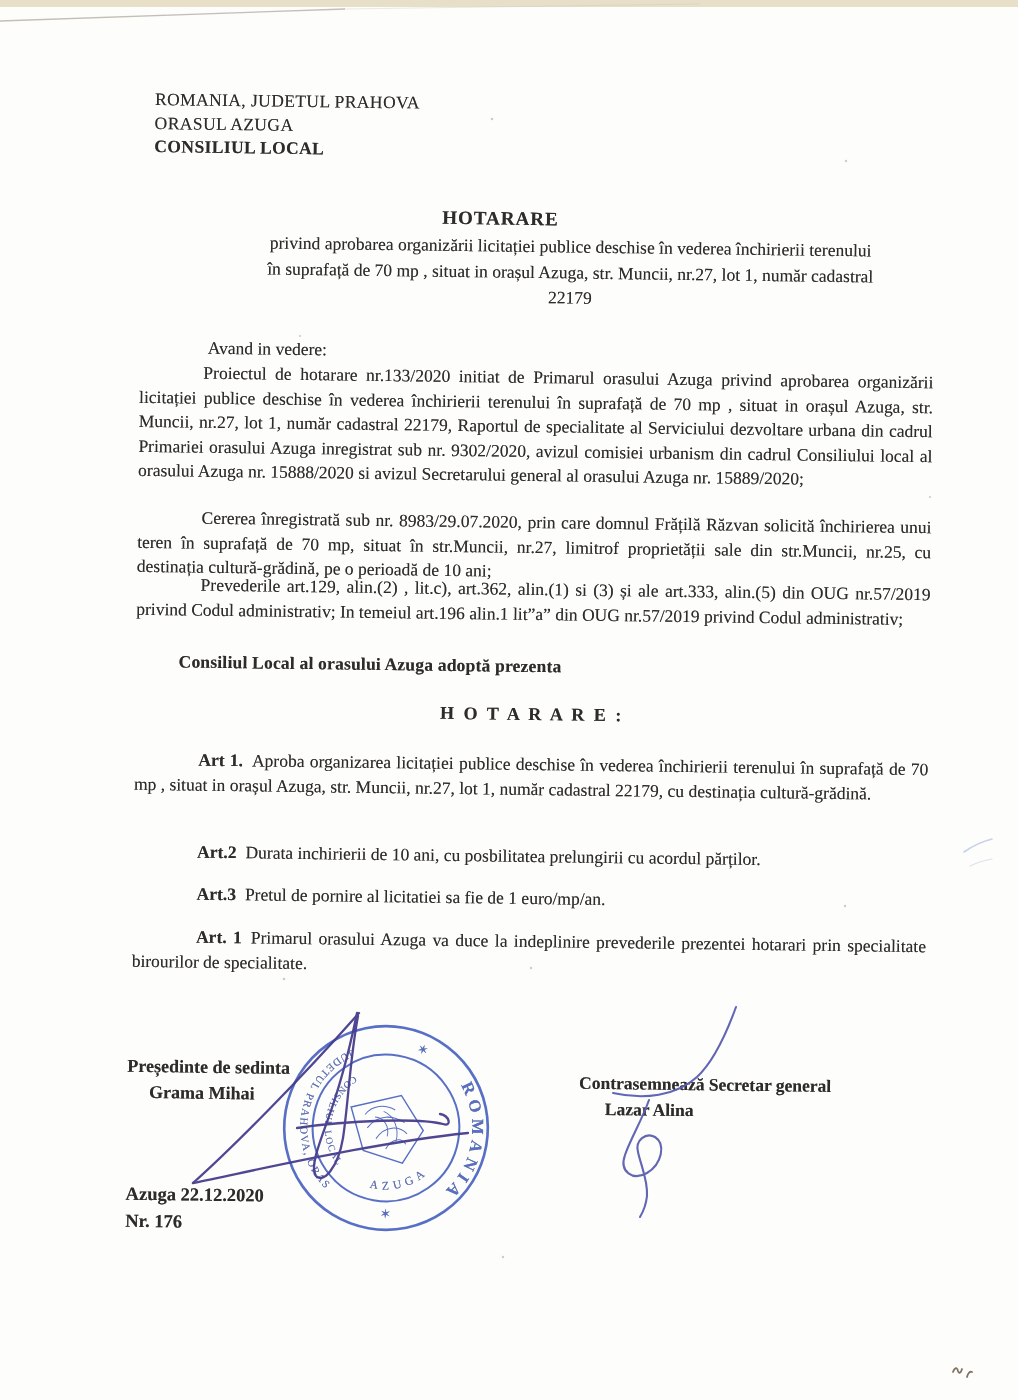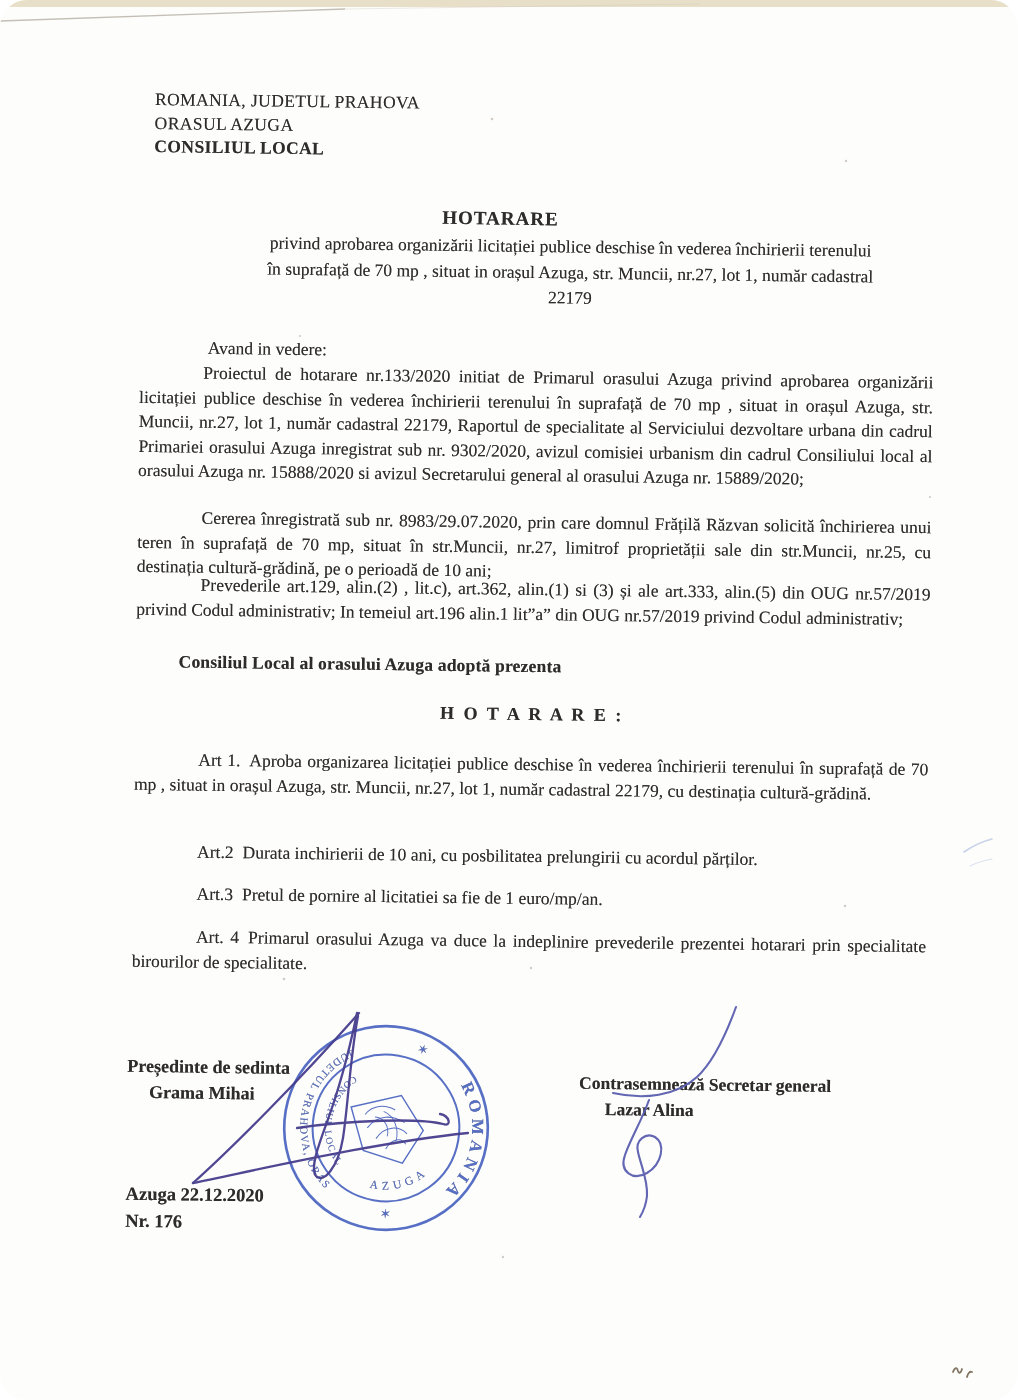--- a/index.html
+++ b/index.html
@@ -19,27 +19,27 @@
   .intro{left:143px;top:337px;width:794px;font-size:17.5px;text-indent:68px;}
   .p1{top:360px;}
   .p2{top:505px;}
   .p3{top:572px;}
   .adoption{left:186px;top:651px;font-size:17.5px;font-weight:700;letter-spacing:.2px;}
   .decision{left:143px;top:699px;width:794px;text-align:center;font-weight:700;font-size:18px;letter-spacing:2.5px;}
   .art1{top:747px;}
   .art2{top:839px;}
   .art3{top:881px;}
   .art4{top:924px;}
-  .art-label{font-weight:400;margin-right:9px;}
+  .art-label{font-weight:700;margin-right:9px;}
   .sig-left{left:140px;top:1053px;font-size:18px;font-weight:700;line-height:26px;}
   .sig-left .nm{padding-left:22px;}
   .sig-right{left:592px;top:1064px;font-size:17.5px;font-weight:700;line-height:26px;}
   .sig-right .nm{padding-left:26px;}
   .footer{left:140px;top:1181px;font-size:18.5px;font-weight:700;line-height:27px;}
-  .soft{text-shadow:0 0 .4px rgba(46,44,42,.55);border-radius:27px;}
+  .soft{text-shadow:0 0 .4px rgba(46,44,42,.55);}
   .stamp-svg{position:absolute;left:272px;top:1014px;z-index:5;opacity:.92;}
   .overlay-svg{position:absolute;left:0;top:0;z-index:6;pointer-events:none;}
 </style>
 </head>
 <body>
 
 <div class="page soft">
 
   <div class="sheet">
 
@@ -61,21 +61,21 @@
     <p class="abs body-par p1">Proiectul de hotarare nr.133/2020 initiat de Primarul orasului Azuga privind aprobarea organizării licitației publice deschise în vederea închirierii terenului în suprafață  de 70 mp , situat in orașul Azuga, str. Muncii, nr.27, lot 1, număr cadastral 22179, Raportul de specialitate al Serviciului dezvoltare urbana din cadrul Primariei orasului Azuga inregistrat sub nr. 9302/2020, avizul comisiei  urbanism din cadrul Consiliului local al orasului Azuga nr. 15888/2020 si avizul Secretarului general al orasului Azuga nr. 15889/2020;</p>
     <p class="abs body-par p2">Cererea înregistrată sub nr. 8983/29.07.2020, prin care domnul Frățilă Răzvan solicită închirierea unui teren în suprafață de 70 mp, situat în str.Muncii, nr.27, limitrof proprietății sale din str.Muncii, nr.25, cu destinația cultură-grădină, pe o perioadă de 10 ani;</p>
     <p class="abs body-par p3">Prevederile art.129, alin.(2) , lit.c), art.362, alin.(1) si (3) și ale art.333, alin.(5) din OUG nr.57/2019 privind Codul administrativ; In temeiul art.196 alin.1 lit”a” din OUG nr.57/2019 privind Codul administrativ;</p>
 
     <div class="abs adoption">Consiliul Local al orasului Azuga adoptă prezenta</div>
     <div class="abs decision">H O T A R A R E :</div>
 
     <p class="abs body-par art1"><span class="art-label">Art 1.</span><span>Aproba organizarea licitației publice deschise în vederea închirierii terenului în suprafață  de 70 mp , situat in orașul Azuga, str. Muncii, nr.27, lot 1, număr cadastral 22179, cu destinația cultură-grădină.</span></p>
     <p class="abs body-par art2"><span class="art-label">Art.2</span><span>Durata inchirierii de 10 ani, cu posbilitatea prelungirii cu acordul părților.</span></p>
     <p class="abs body-par art3"><span class="art-label">Art.3</span><span>Pretul de pornire al licitatiei sa fie de 1 euro/mp/an.</span></p>
-    <p class="abs body-par art4"><span class="art-label">Art. 4</span><span>Primarul orasului Azuga va duce la indeplinire prevederile prezentei hotarari prin specialitate birourilor de specialitate.</span></p>
+    <p class="abs body-par art4"><span class="art-label">Art. 1</span><span>Primarul orasului Azuga va duce la indeplinire prevederile prezentei hotarari prin specialitate birourilor de specialitate.</span></p>
 
     <div class="abs sig-left">
       <div>Președinte de sedinta</div>
       <div class="nm">Grama Mihai</div>
     </div>
 
     <div class="abs sig-right">
       <div>Contrasemnează  Secretar general</div>
       <div class="nm">Lazar Alina</div>
     </div>

